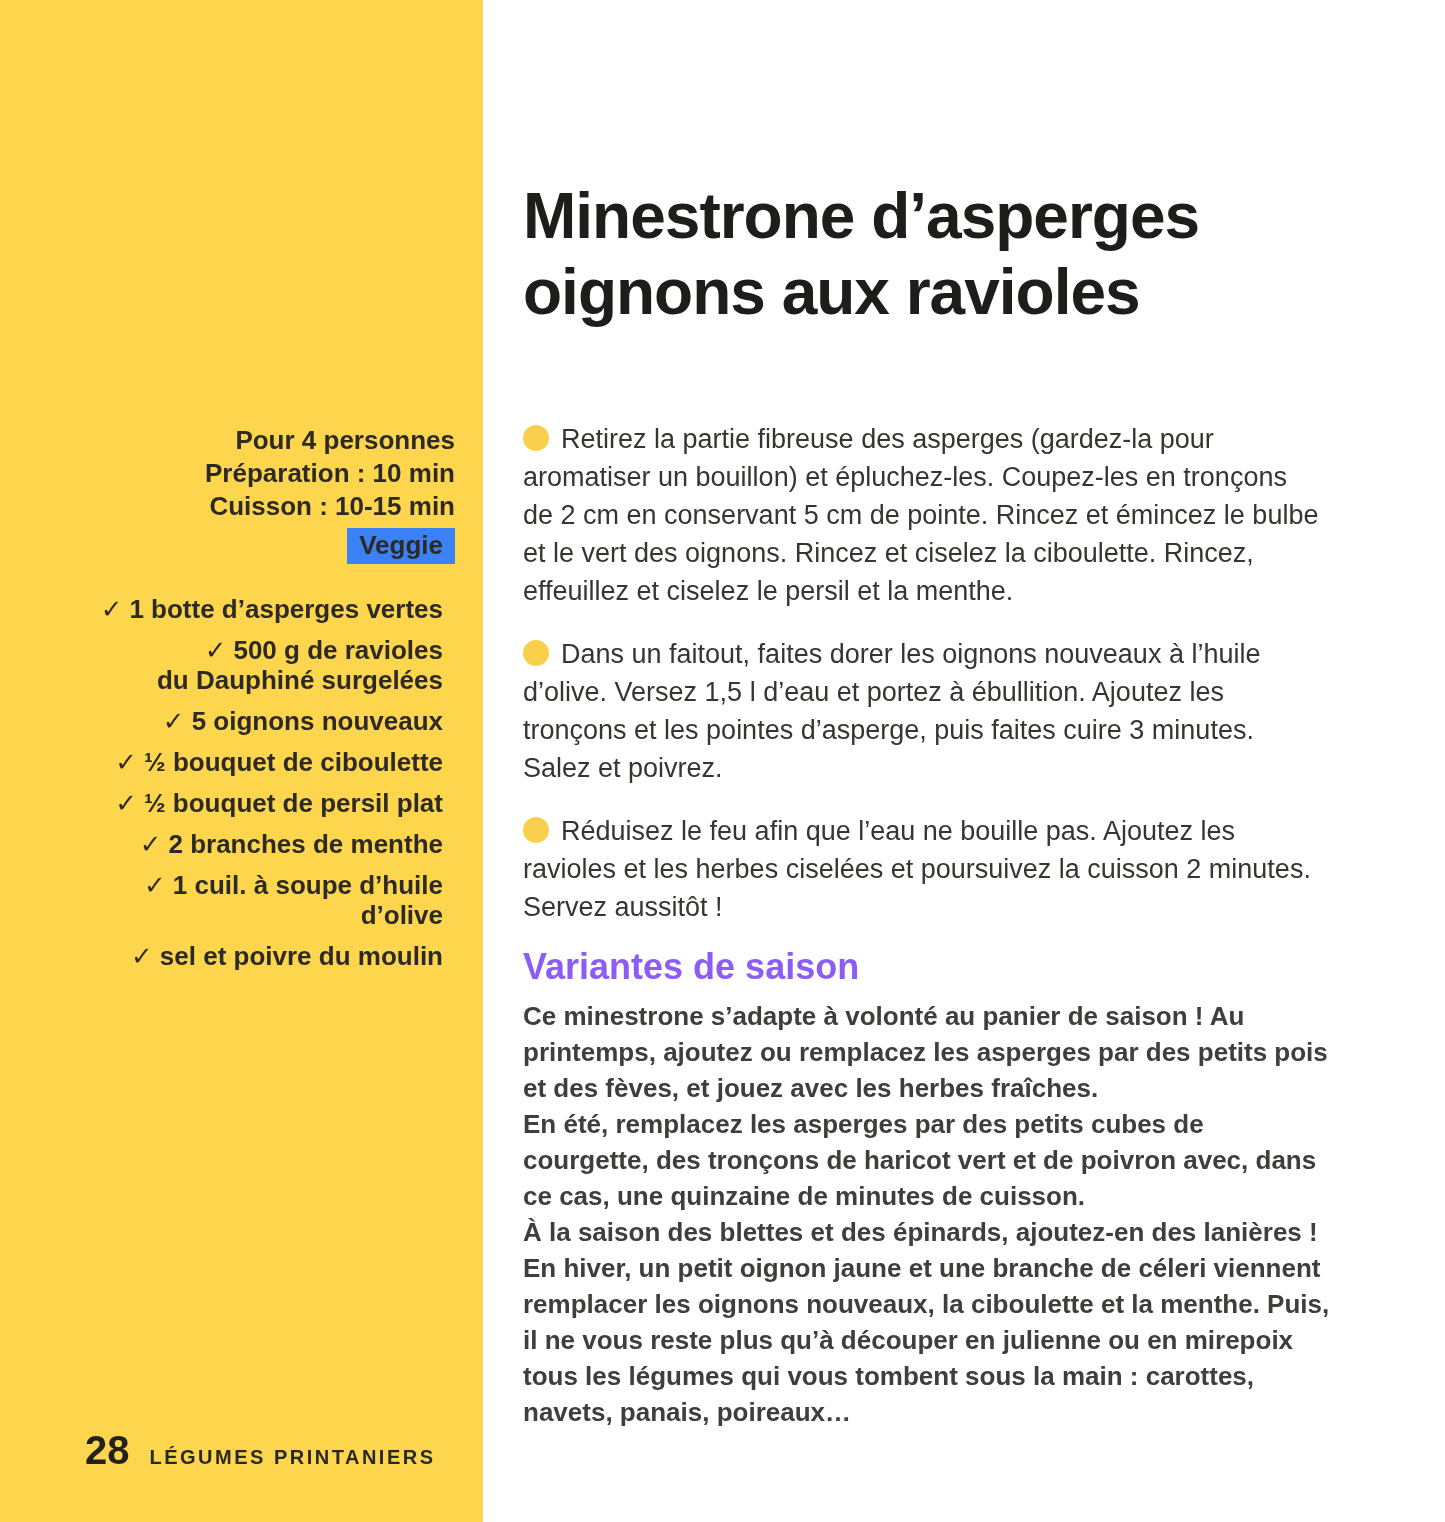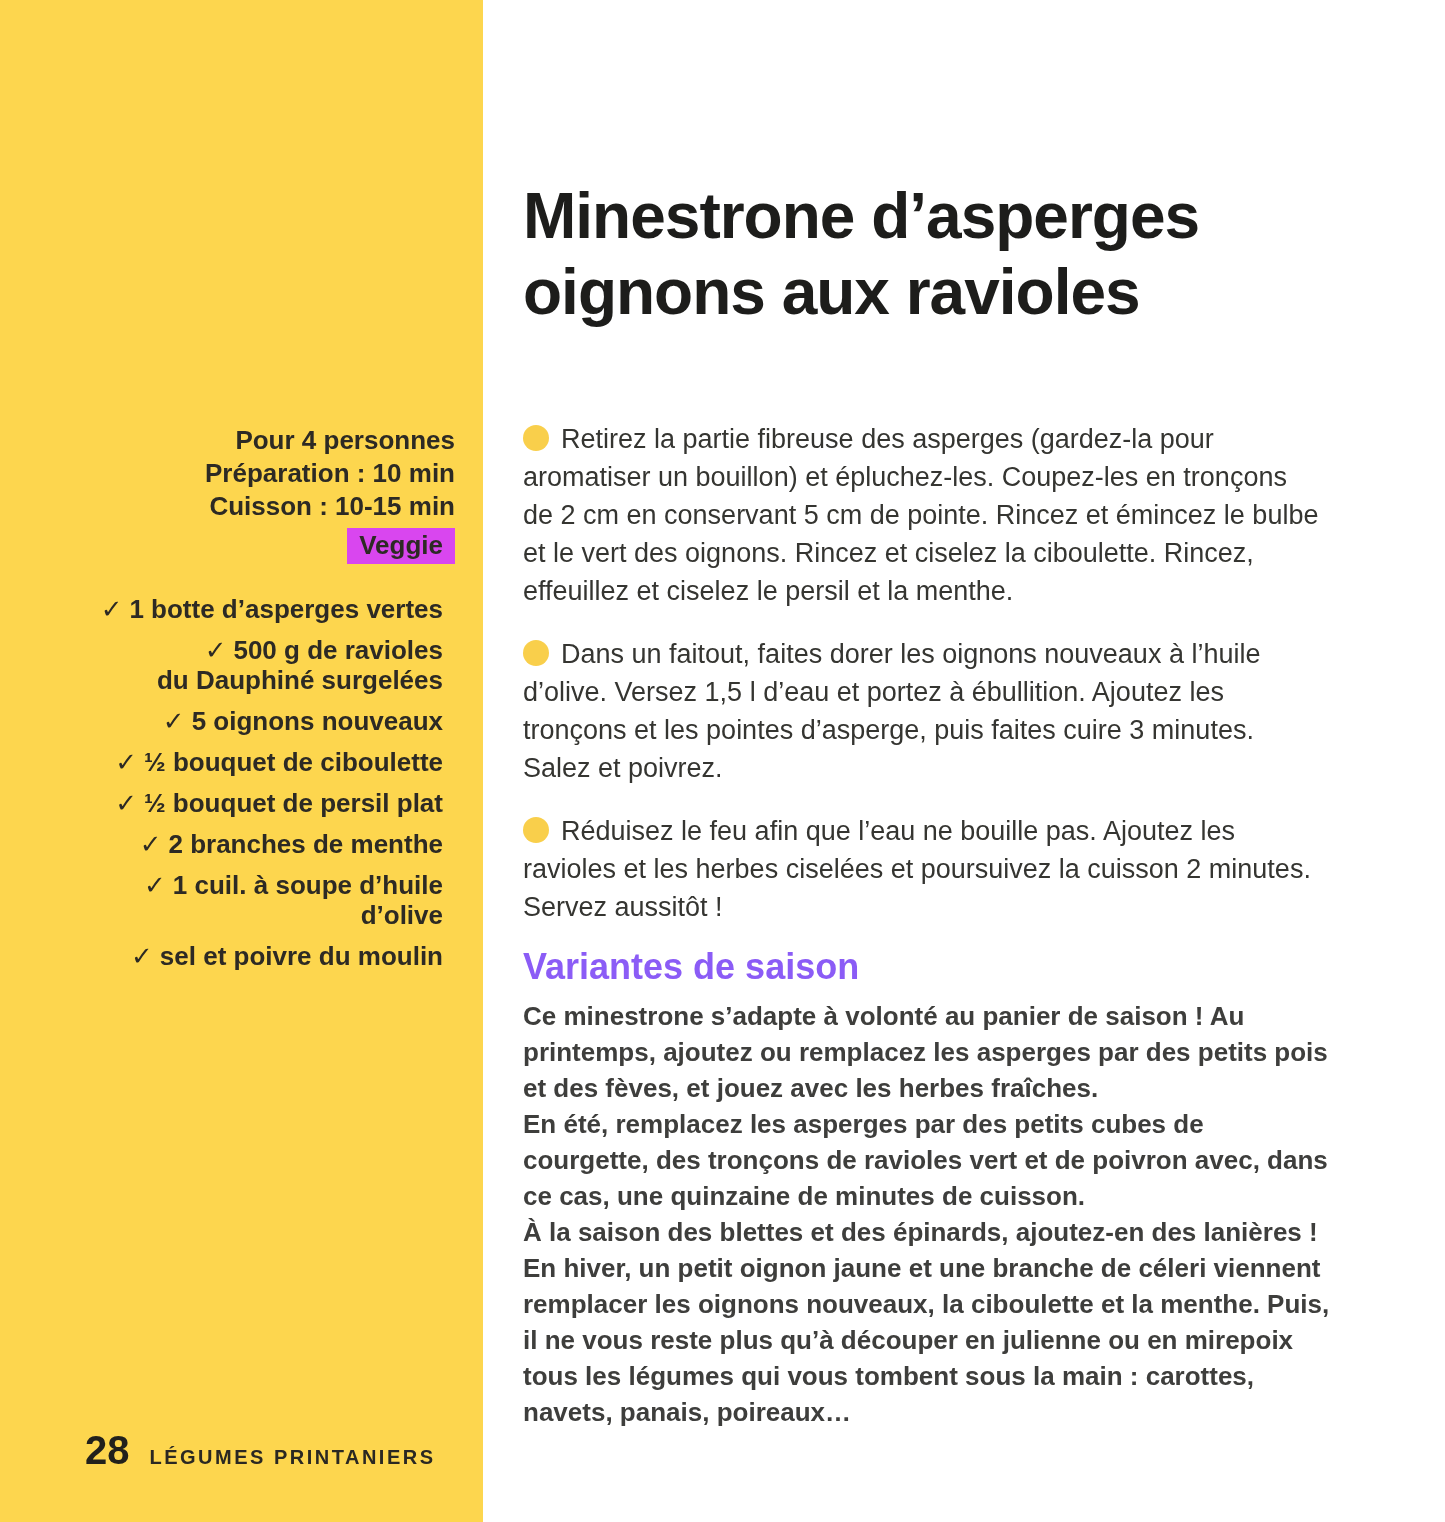--- a/index.html
+++ b/index.html
@@ -22,21 +22,21 @@
     width: 483px; padding-right: 28px;
     text-align: right;
     color: #2D2A24;
   }
   .meta-line {
     font-size: 26px; font-weight: bold; line-height: 33px;
   }
   .badge-row { margin-top: 5px; }
   .badge {
     display: inline-block;
-    background: #d946ef;
+    background: #3b82f6;
     color: #2D2A24;
     font-size: 26px; font-weight: bold;
     line-height: 30px;
     padding: 2px 12px 4px 12px;
   }
   .ingredients {
     position: absolute; top: 594px; left: 0;
     width: 483px; padding-right: 40px; padding-left: 30px;
     list-style: none;
     text-align: right;
@@ -136,20 +136,20 @@
 
     <section class="steps">
       <p class="step"><span class="bullet"></span><span class="step-text">Retirez la partie fibreuse des asperges (gardez-la pour aromatiser un bouillon) et épluchez-les. Coupez-les en tronçons de 2 cm en conservant 5 cm de pointe. Rincez et émincez le bulbe et le vert des oignons. Rincez et ciselez la ciboulette. Rincez, effeuillez et ciselez le persil et la menthe.</span></p>
       <p class="step"><span class="bullet"></span><span class="step-text">Dans un faitout, faites dorer les oignons nouveaux à l’huile d’olive. Versez 1,5 l d’eau et portez à ébullition. Ajoutez les tronçons et les pointes d’asperge, puis faites cuire 3 minutes. Salez et poivrez.</span></p>
       <p class="step"><span class="bullet"></span><span class="step-text">Réduisez le feu afin que l’eau ne bouille pas. Ajoutez les ravioles et les herbes ciselées et poursuivez la cuisson 2 minutes. Servez aussitôt !</span></p>
     </section>
 
     <section class="variants">
       <h2 class="variants-heading">Variantes de saison</h2>
       <p class="variants-para">Ce minestrone s’adapte à volonté au panier de saison ! Au printemps, ajoutez ou remplacez les asperges par des petits pois et des fèves, et jouez avec les herbes fraîches.</p>
-      <p class="variants-para">En été, remplacez les asperges par des petits cubes de courgette, des tronçons de ravioles vert et de poivron avec, dans ce cas, une quinzaine de minutes de cuisson.</p>
+      <p class="variants-para">En été, remplacez les asperges par des petits cubes de courgette, des tronçons de haricot vert et de poivron avec, dans ce cas, une quinzaine de minutes de cuisson.</p>
       <p class="variants-para">À la saison des blettes et des épinards, ajoutez-en des lanières !</p>
       <p class="variants-para">En hiver, un petit oignon jaune et une branche de céleri viennent remplacer les oignons nouveaux, la ciboulette et la menthe. Puis, il ne vous reste plus qu’à découper en julienne ou en mirepoix tous les légumes qui vous tombent sous la main : carottes, navets, panais, poireaux…</p>
     </section>
 
   </main>
 
 </div>
 
 </body></html>

